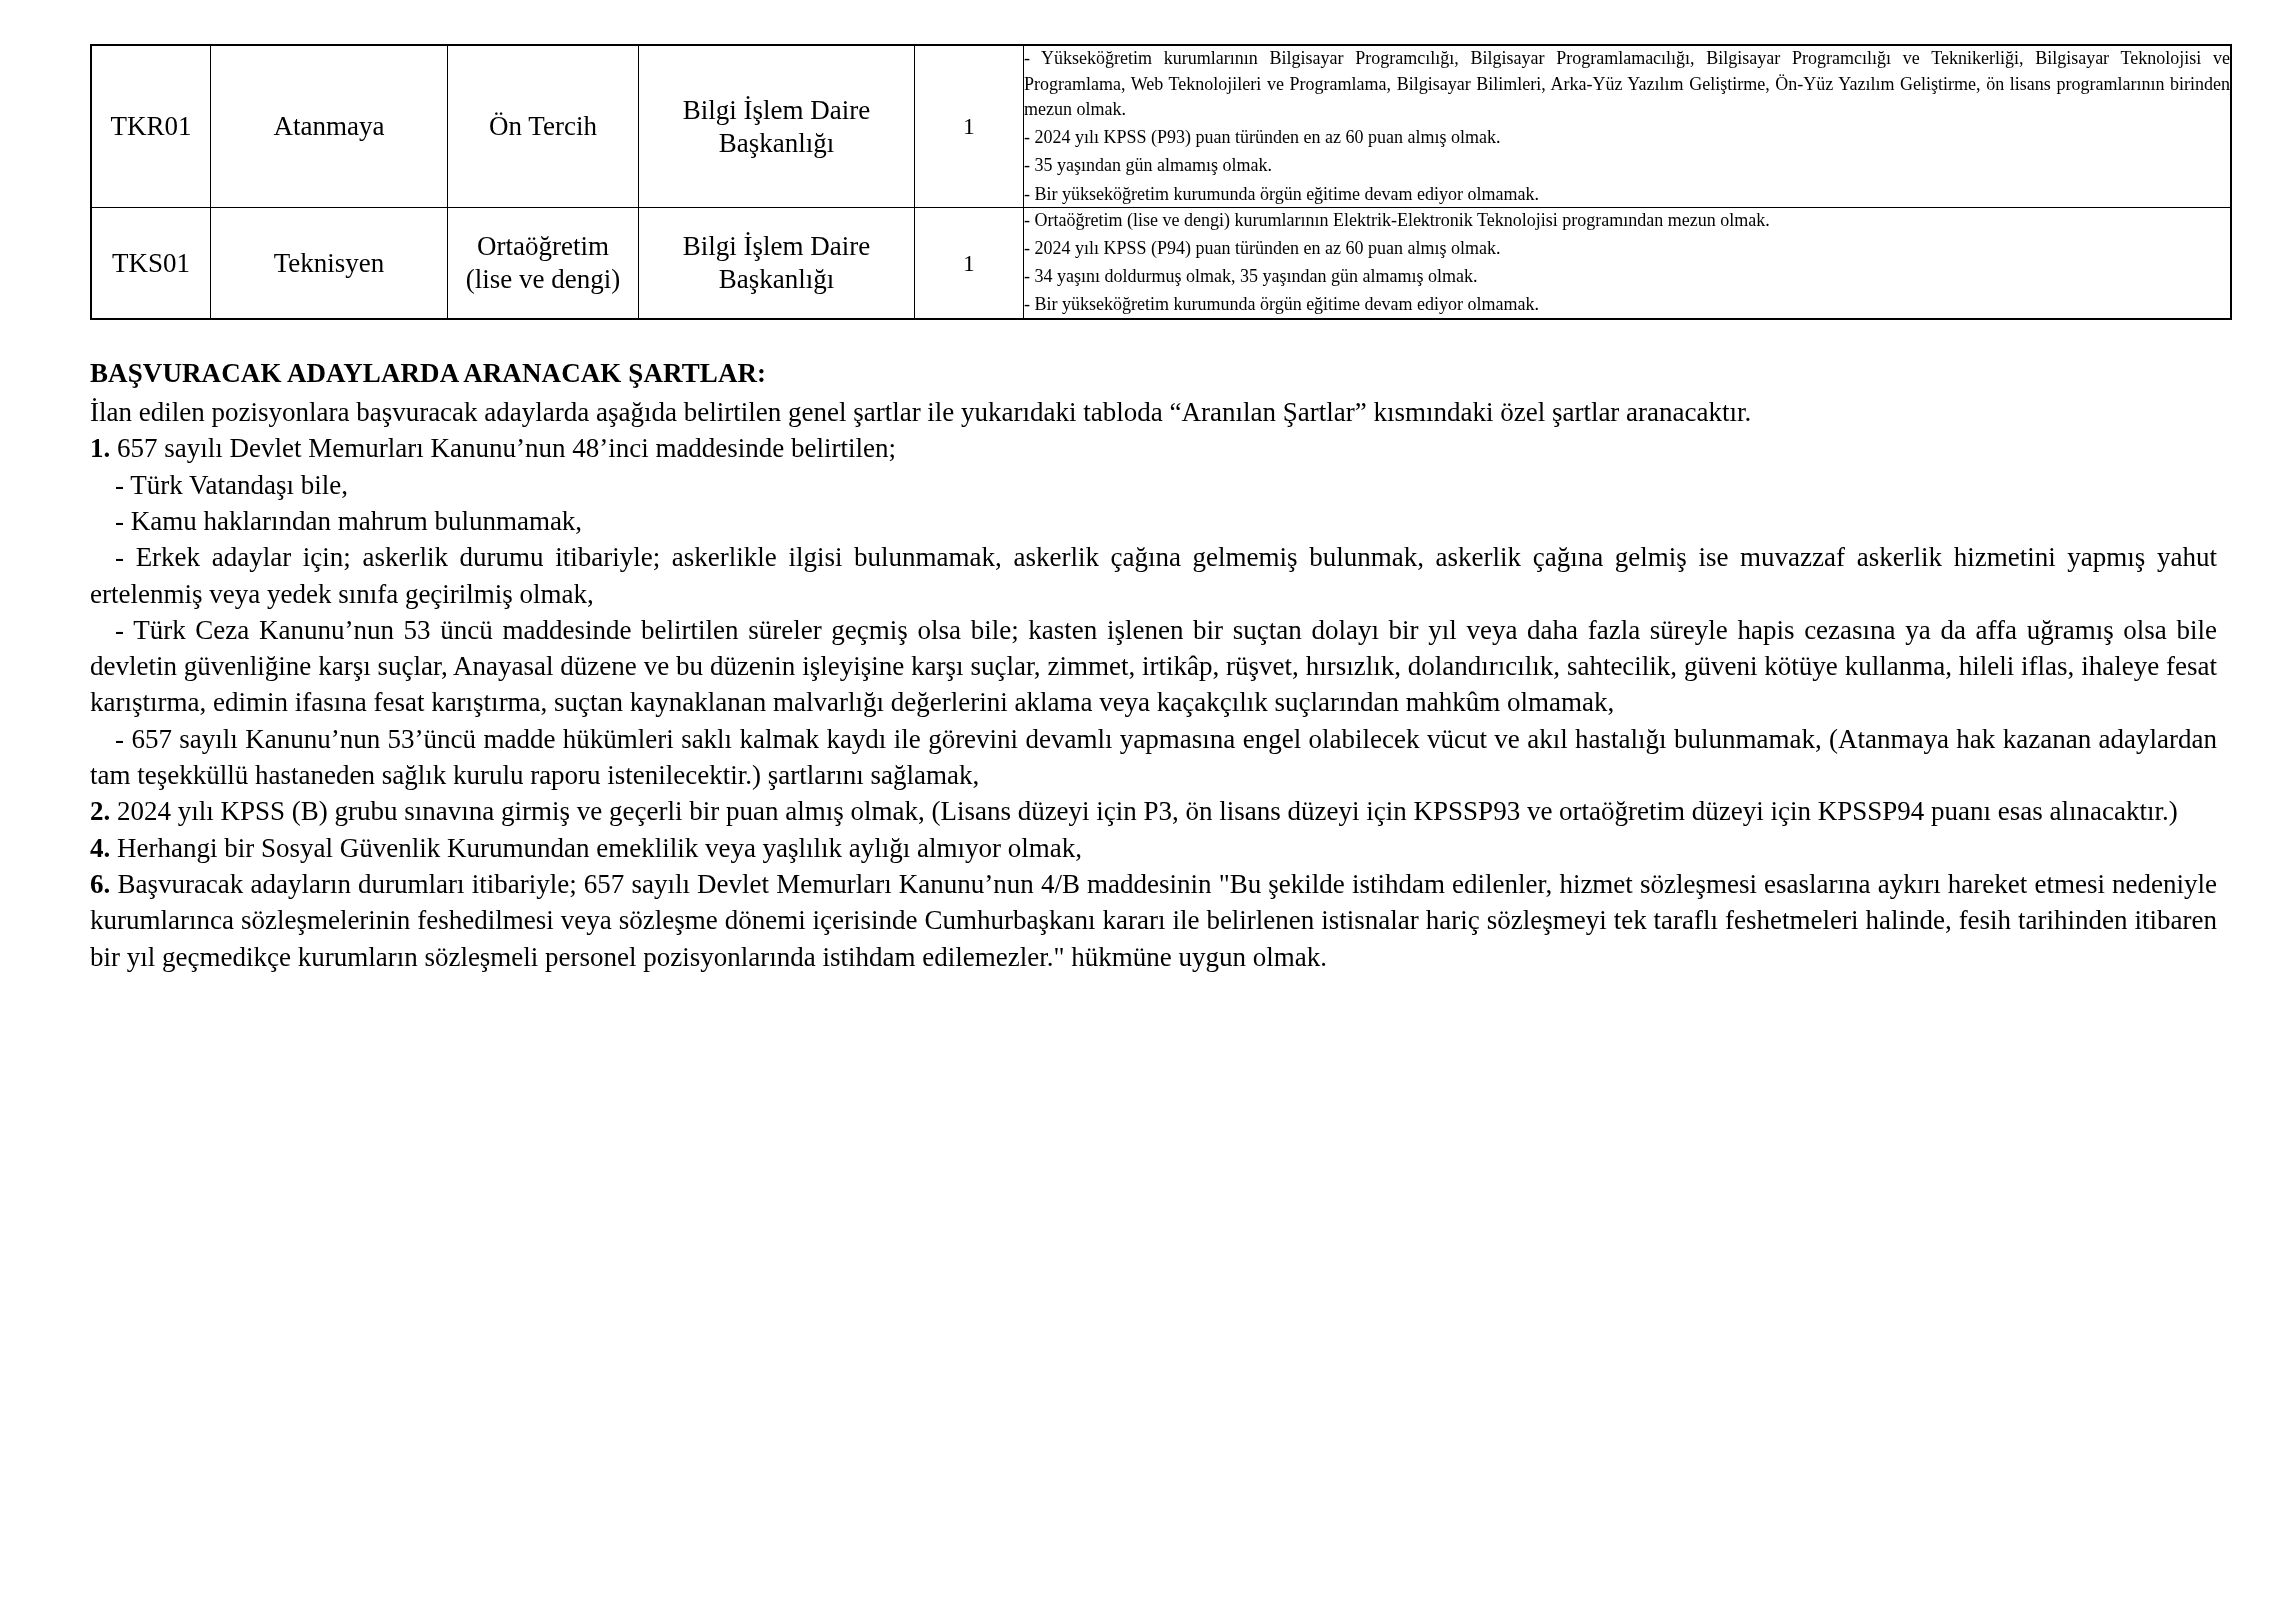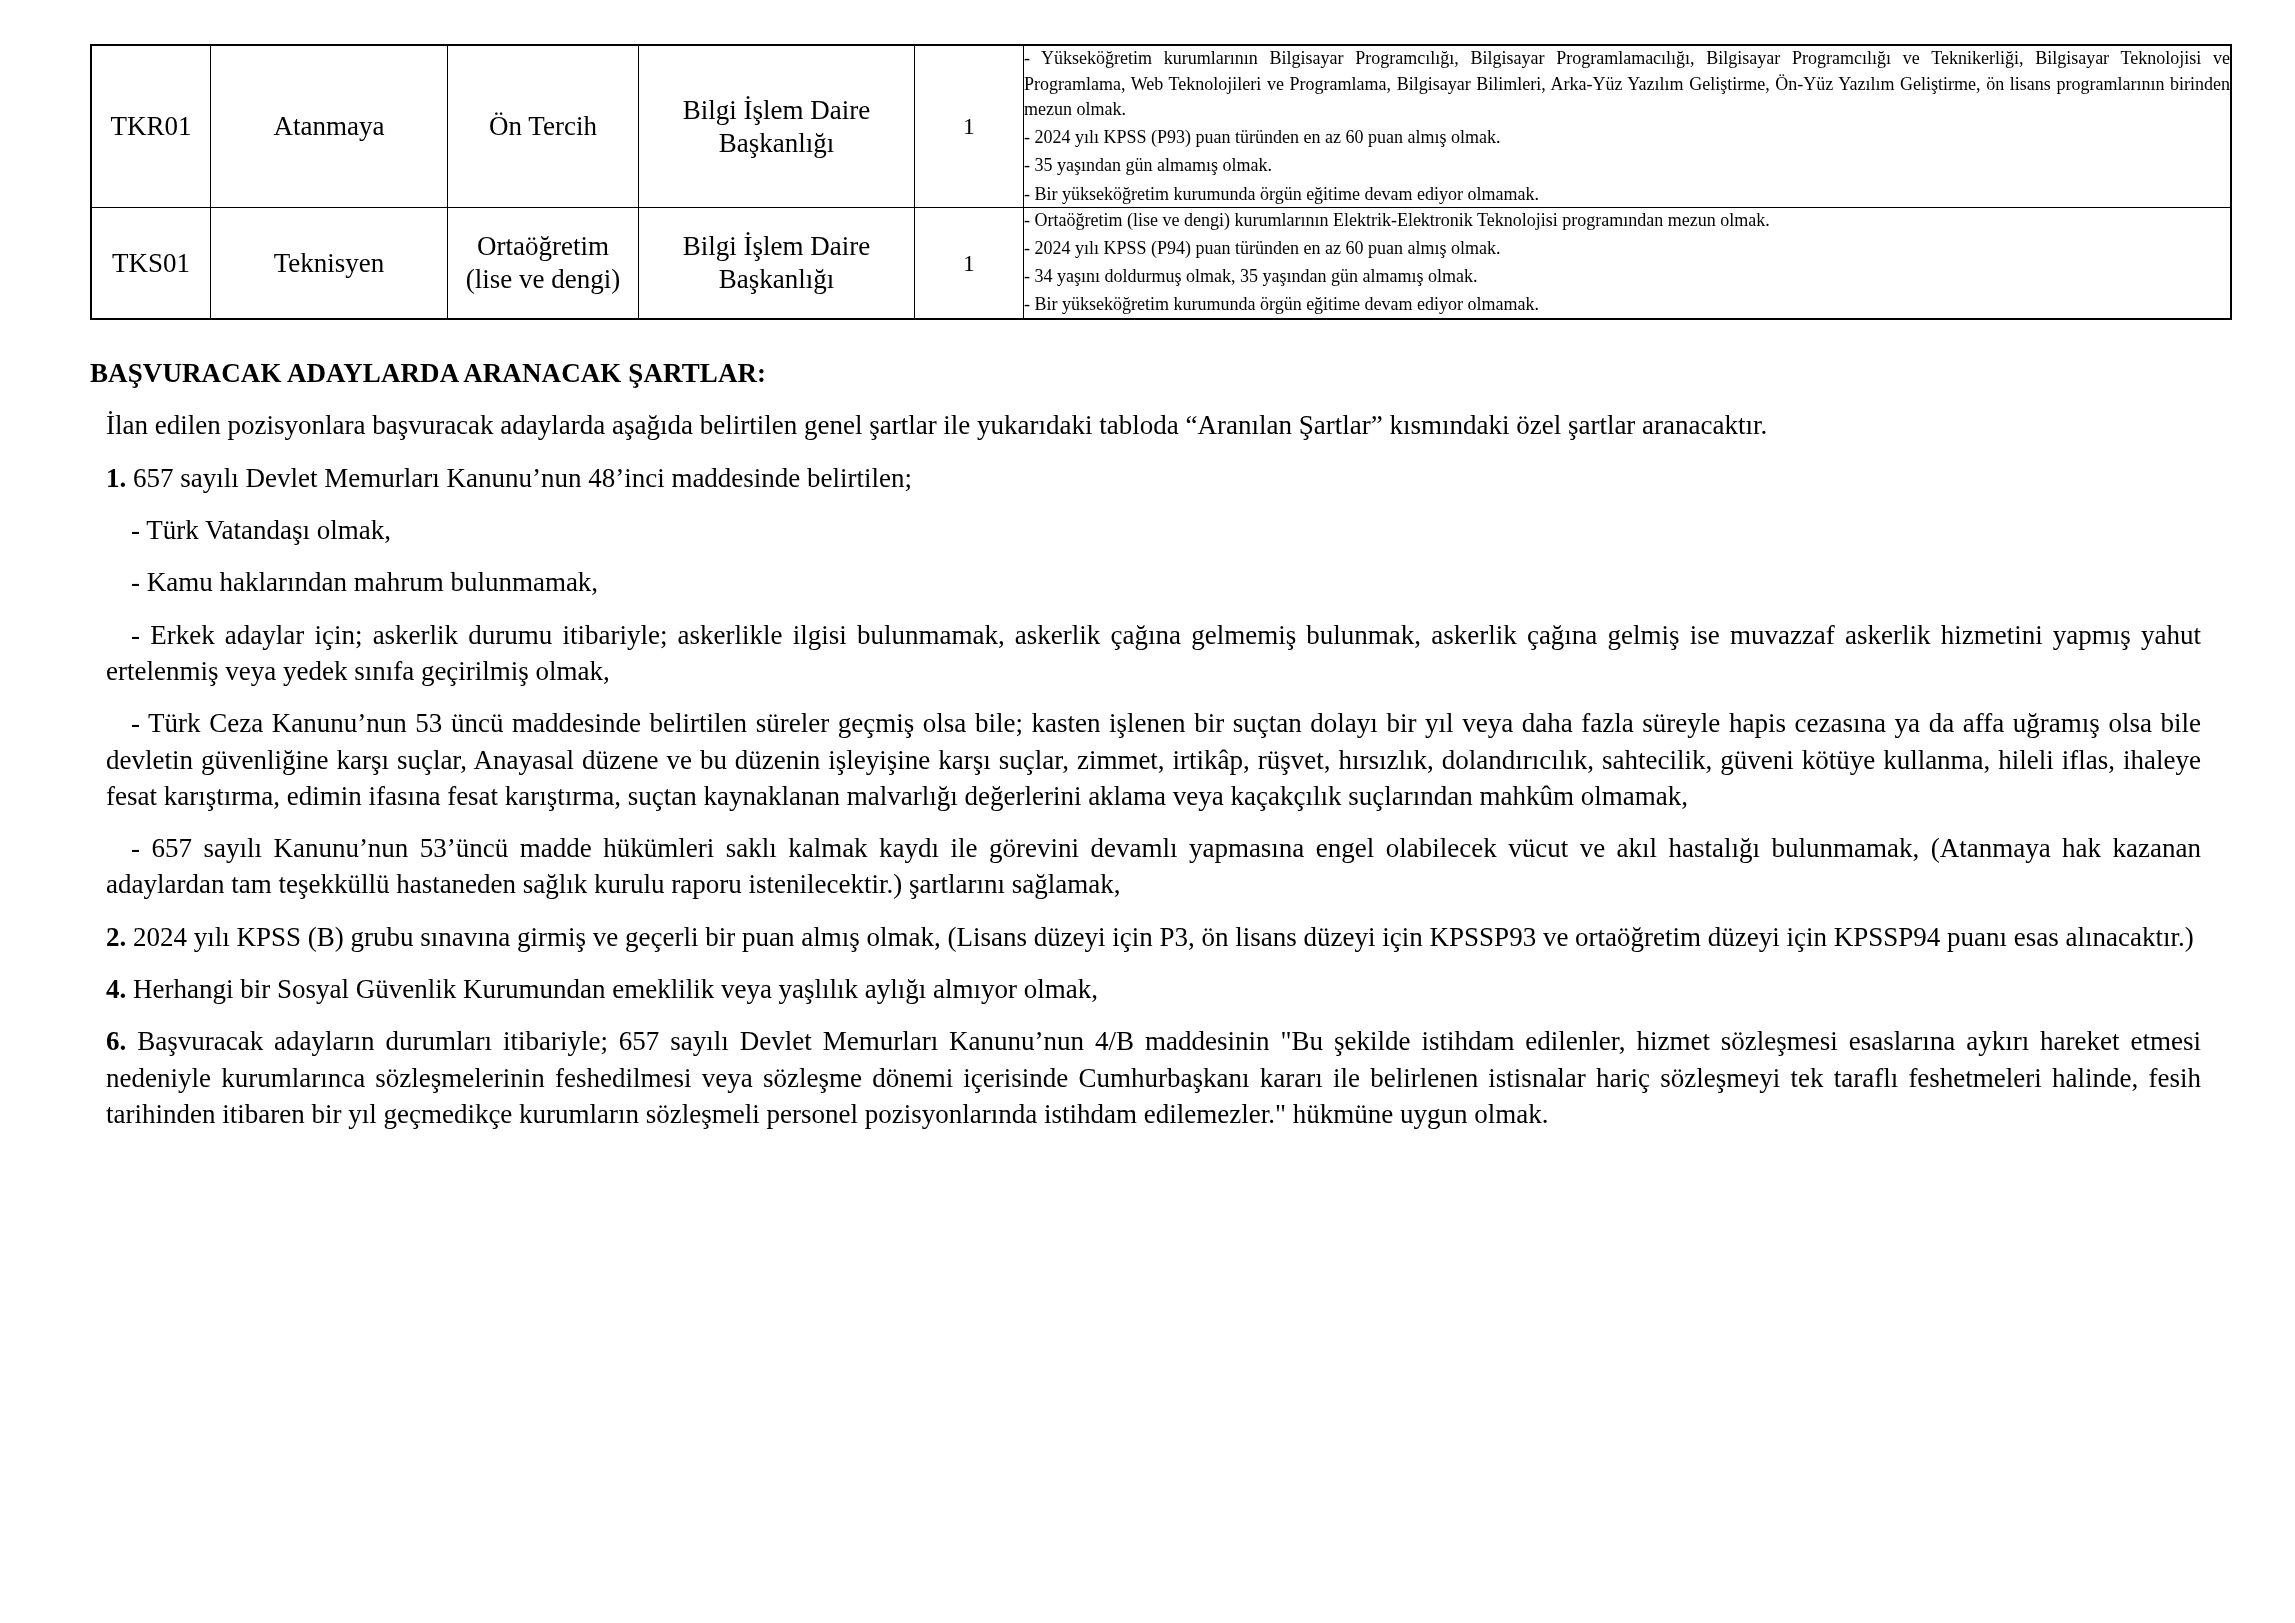--- a/index.html
+++ b/index.html
@@ -79,21 +79,21 @@
     font-size: 27px;
     line-height: 1.345;
   }
   .sec-heading {
     font-weight: bold;
     font-size: 27px;
     margin: 0 0 2.6px 0;
     letter-spacing: 0.1px;
   }
   .para {
-    margin: 16px;
+    margin: 0;
     text-align: justify;
     text-justify: inter-word;
   }
   .para.hang {
     
     text-indent: 0;
   }
   .para.bullet {
     text-indent: 25px;
   }
@@ -142,21 +142,21 @@
         </td>
       </tr>
     </tbody>
   </table>
 
   <div class="body-block">
     <p class="sec-heading">BAŞVURACAK ADAYLARDA ARANACAK ŞARTLAR:</p>
     <p class="para">İlan edilen pozisyonlara başvuracak adaylarda aşağıda belirtilen genel şartlar ile yukarıdaki tabloda “Aranılan Şartlar” kısmındaki özel şartlar aranacaktır.</p>
     <div id="condition-list">
         <p class="para hang"><span class="num">1.</span><span> 657 sayılı Devlet Memurları Kanunu’nun 48’inci maddesinde belirtilen;</span></p>
-        <p class="para bullet hang"><span>- Türk Vatandaşı olmak,</span></p>
+        <p class="para bullet hang"><span>- Türk Vatandaşı bile,</span></p>
         <p class="para bullet hang"><span>- Kamu haklarından mahrum bulunmamak,</span></p>
         <p class="para bullet hang"><span>- Erkek adaylar için; askerlik durumu itibariyle; askerlikle ilgisi bulunmamak, askerlik çağına gelmemiş bulunmak, askerlik çağına gelmiş ise muvazzaf askerlik hizmetini yapmış yahut ertelenmiş veya yedek sınıfa geçirilmiş olmak,</span></p>
         <p class="para bullet hang"><span>- Türk Ceza Kanunu’nun 53 üncü maddesinde belirtilen süreler geçmiş olsa bile; kasten işlenen bir suçtan dolayı bir yıl veya daha fazla süreyle hapis cezasına ya da affa uğramış olsa bile devletin güvenliğine karşı suçlar, Anayasal düzene ve bu düzenin işleyişine karşı suçlar, zimmet, irtikâp, rüşvet, hırsızlık, dolandırıcılık, sahtecilik, güveni kötüye kullanma, hileli iflas, ihaleye fesat karıştırma, edimin ifasına fesat karıştırma, suçtan kaynaklanan malvarlığı değerlerini aklama veya kaçakçılık suçlarından mahkûm olmamak,</span></p>
         <p class="para bullet hang"><span>- 657 sayılı Kanunu’nun 53’üncü madde hükümleri saklı kalmak kaydı ile görevini devamlı yapmasına engel olabilecek vücut ve akıl hastalığı bulunmamak, (Atanmaya hak kazanan adaylardan tam teşekküllü hastaneden sağlık kurulu raporu istenilecektir.) şartlarını sağlamak,</span></p>
         <p class="para hang"><span class="num">2.</span><span> 2024 yılı KPSS (B) grubu sınavına girmiş ve geçerli bir puan almış olmak, (Lisans düzeyi için P3, ön lisans düzeyi için KPSSP93 ve ortaöğretim düzeyi için KPSSP94 puanı esas alınacaktır.)</span></p>
         <p class="para hang"><span class="num">4.</span><span> Herhangi bir Sosyal Güvenlik Kurumundan emeklilik veya yaşlılık aylığı almıyor olmak,</span></p>
         <p class="para hang"><span class="num">6.</span><span> Başvuracak adayların durumları itibariyle; 657 sayılı Devlet Memurları Kanunu’nun 4/B maddesinin "Bu şekilde istihdam edilenler, hizmet sözleşmesi esaslarına aykırı hareket etmesi nedeniyle kurumlarınca sözleşmelerinin feshedilmesi veya sözleşme dönemi içerisinde Cumhurbaşkanı kararı ile belirlenen istisnalar hariç sözleşmeyi tek taraflı feshetmeleri halinde, fesih tarihinden itibaren bir yıl geçmedikçe kurumların sözleşmeli personel pozisyonlarında istihdam edilemezler." hükmüne uygun olmak.</span></p>
       </div>
   </div>
 

